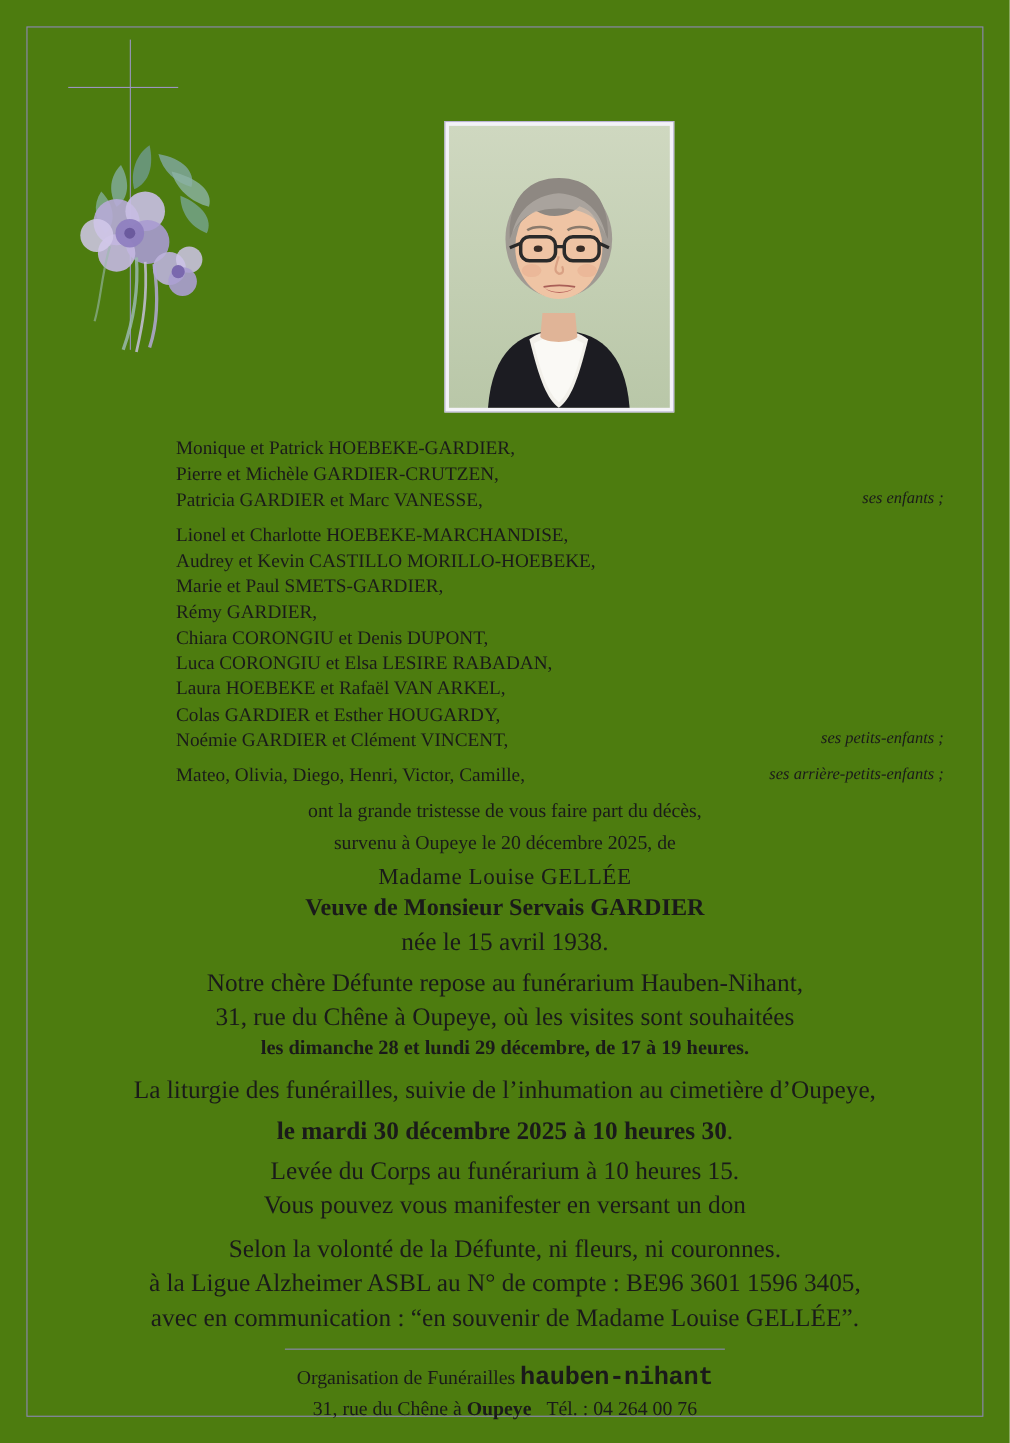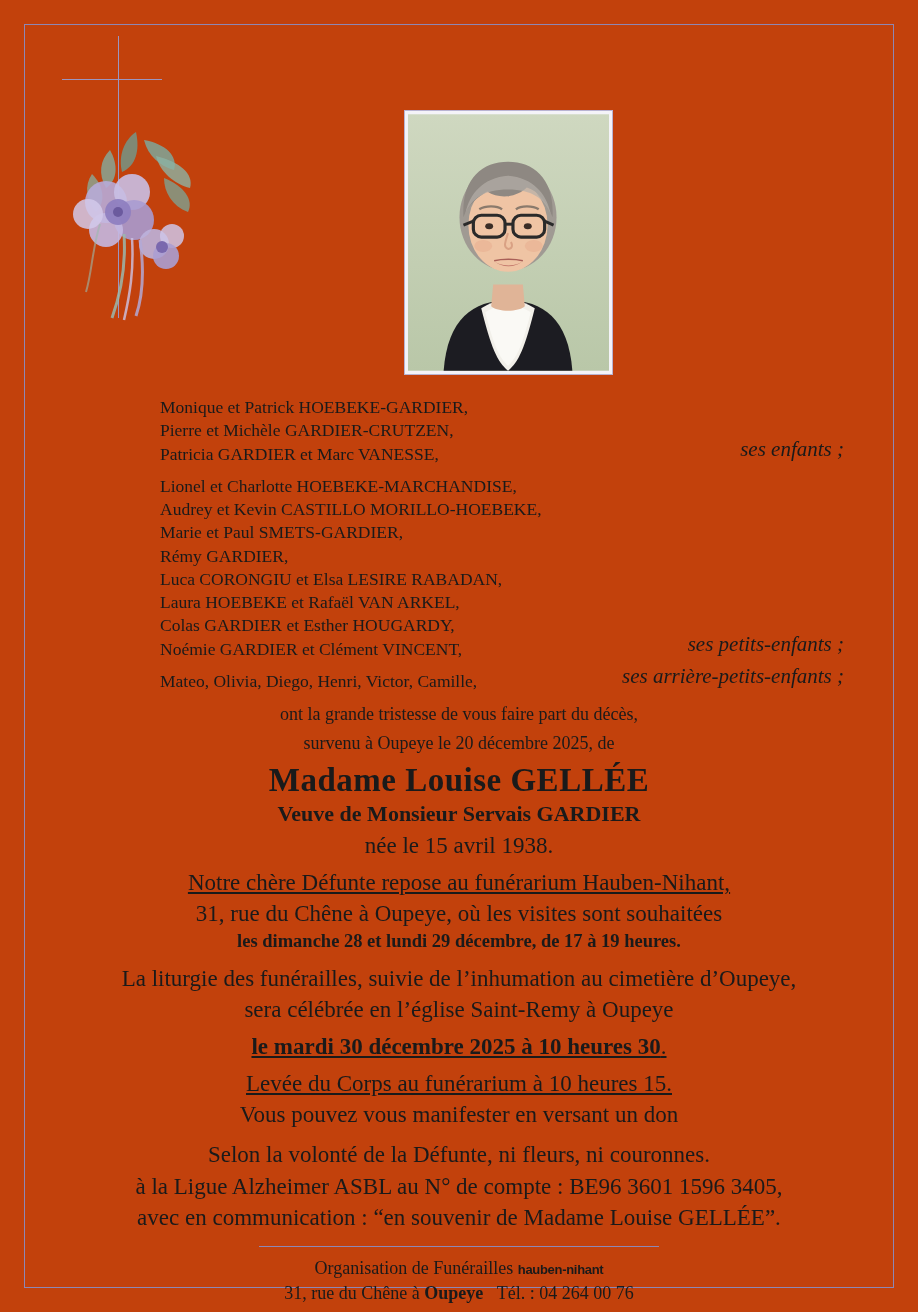--- a/index.html
+++ b/index.html
@@ -12,21 +12,21 @@
     height: 1312px;
     font-family: "Liberation Serif", serif;
     color: #1a1a1a;
     position: relative;
     overflow: hidden;
   }
 
   .page {
     position: absolute;
     inset: 0;
-    background: #c2410c;
+    background: #4d7c0f;
   }
 
   
   .frame {
     position: absolute;
     left: 24px;
     top: 24px;
     right: 24px;
     bottom: 24px;
     border: 1px solid #8d87b5;
@@ -97,74 +97,74 @@
   }
   .family-lines {
     width: 560px;
     padding-left: 100px;
     box-sizing: border-box;
   }
   .fam-line { white-space: nowrap; }
 
   .rel-label {
     position: absolute;
-    right: 14px;
+    right: 0;
     bottom: 2px;
     font-style: italic;
-    font-size: 21px;
+    font-size: 15px;
     white-space: nowrap;
   }
 
   .center {
     text-align: center;
   }
   .narrative {
     margin-top: 4px;
     font-size: 18px;
     line-height: 1.36;
   }
   .name-main {
-    font-size: 33px;
-    font-weight: bold;
+    font-size: 21px;
+    font-weight: normal;
     letter-spacing: 0.5px;
     margin-top: 7px;
     margin-bottom: 2px;
   }
   .name-sub {
     font-size: 22px;
     font-weight: bold;
     margin-bottom: 3px;
   }
   .line {
     font-size: 23px;
     line-height: 1.35;
   }
   .line.bold { font-weight: bold; font-size: 18.5px; }
-  .gap-s { margin-top: 6px; text-decoration: underline; }
+  .gap-s { margin-top: 6px; }
   .gap-m { margin-top: 9px; text-align: center; }
   .small {
     font-size: 16px;
   }
   .bold-inline { font-weight: bold; }
 
   .divider {
     width: 400px;
     height: 1px;
     background: #8d87b5;
     margin: 13px auto 9px auto;
   }
 
   .footer-line {
     font-size: 18px;
     line-height: 1.4;
   }
   .brand {
     font-weight: bold;
-    font-family: Liberation Sans, sans-serif;
-    font-size: 13px;
+    font-family: Liberation Mono, monospace;
+    font-size: 23px;
     letter-spacing: -0.3px;
   }
 </style>
 </head>
 <body>
 
 <div class="page">
 
   <div class="frame"></div>
   <div class="cross-vert"></div>
@@ -260,20 +260,21 @@
         </div>
         <div class="rel-label">ses enfants ;</div>
       </div>
 
       <div class="family-group">
         <div class="family-lines">
           <div class="fam-line">Lionel et Charlotte HOEBEKE-MARCHANDISE,</div>
           <div class="fam-line">Audrey et Kevin CASTILLO MORILLO-HOEBEKE,</div>
           <div class="fam-line">Marie et Paul SMETS-GARDIER,</div>
           <div class="fam-line">Rémy GARDIER,</div>
+          <div class="fam-line">Chiara CORONGIU et Denis DUPONT,</div>
           <div class="fam-line">Luca CORONGIU et Elsa LESIRE RABADAN,</div>
           <div class="fam-line">Laura HOEBEKE et Rafaël VAN ARKEL,</div>
           <div class="fam-line">Colas GARDIER et Esther HOUGARDY,</div>
           <div class="fam-line">Noémie GARDIER et Clément VINCENT,</div>
         </div>
         <div class="rel-label">ses petits-enfants ;</div>
       </div>
 
       <div class="family-group">
         <div class="family-lines">
@@ -290,21 +291,20 @@
 
       <div class="name-main">Madame Louise GELLÉE</div>
       <div class="name-sub">Veuve de Monsieur Servais GARDIER</div>
       <div class="line">née le 15 avril 1938.</div>
 
       <div class="line gap-s">Notre chère Défunte repose au funérarium Hauben-Nihant,</div>
       <div class="line">31, rue du Chêne à Oupeye, où les visites sont souhaitées</div>
       <div class="line bold">les dimanche 28 et lundi 29 décembre, de 17 à 19 heures.</div>
 
       <div class="line gap-m">La liturgie des funérailles, suivie de l’inhumation au cimetière d’Oupeye,</div>
-      <div class="line">sera célébrée en l’église Saint-Remy à Oupeye</div>
       <div class="line gap-s"><span class="bold-inline">le mardi 30 décembre 2025 à 10 heures 30</span><span>.</span></div>
 
       <div class="line gap-s">Levée du Corps au funérarium à 10 heures 15.</div>
 
       <div class="line">Vous pouvez vous manifester en versant un don</div>
       <div class="line gap-m">Selon la volonté de la Défunte, ni fleurs, ni couronnes.</div>
       <div class="line">à la Ligue Alzheimer ASBL au N° de compte : BE96 3601 1596 3405,</div>
       <div class="line">avec en communication : “en souvenir de Madame Louise GELLÉE”.</div>
 
 

